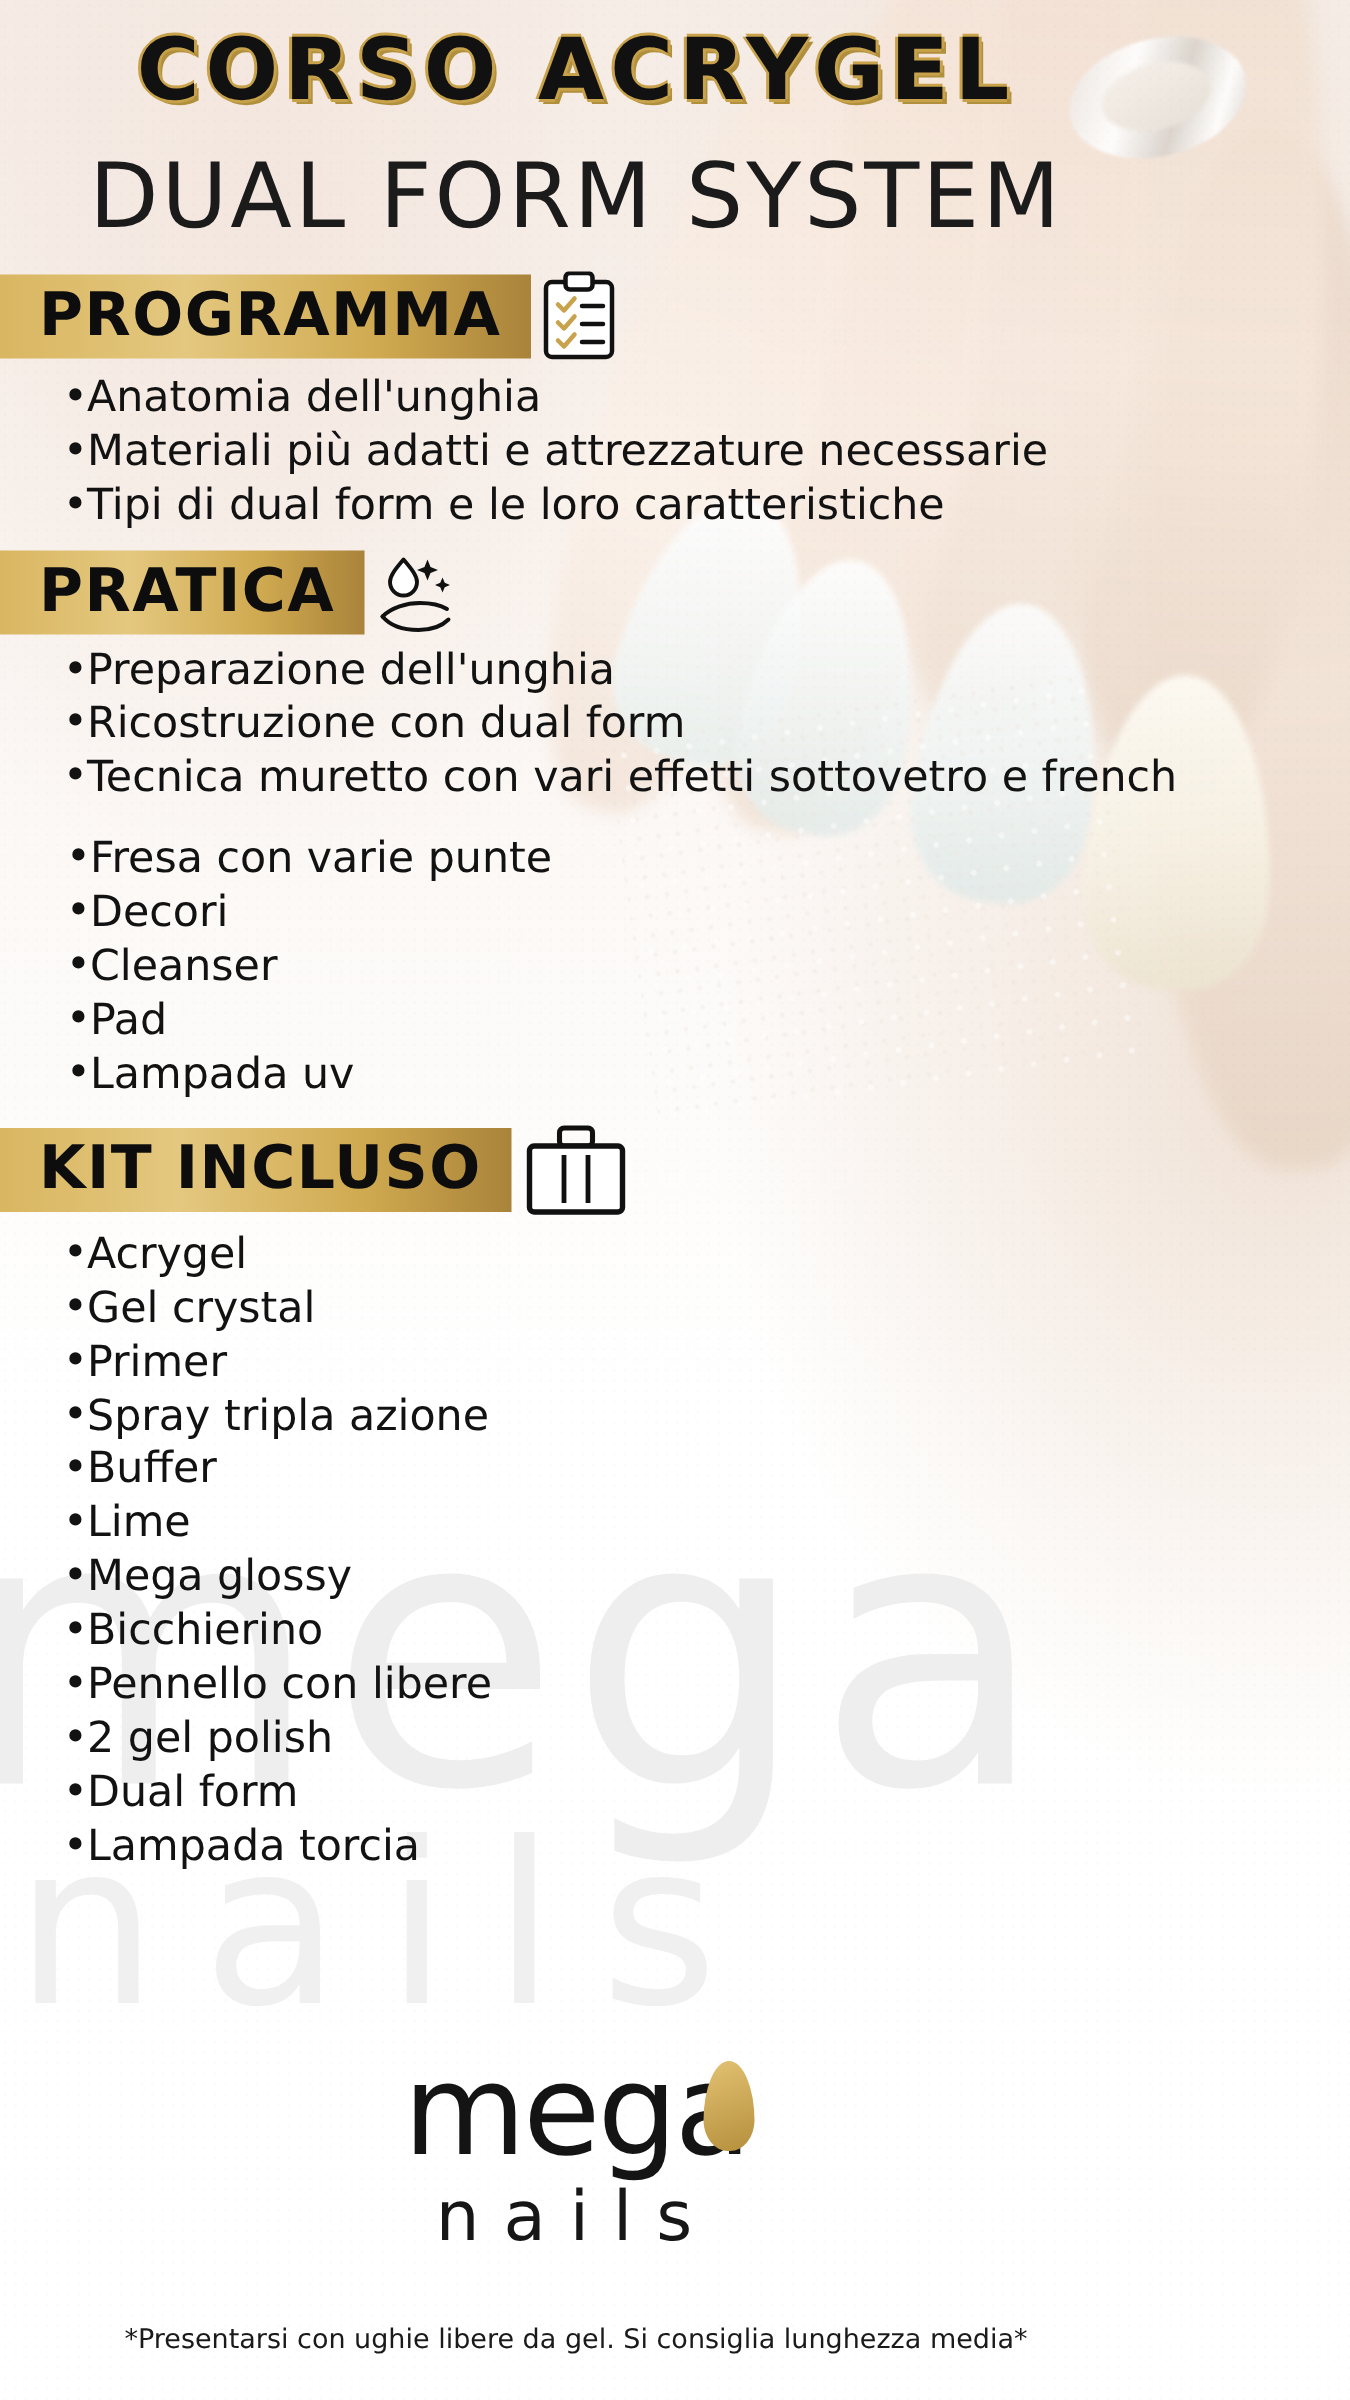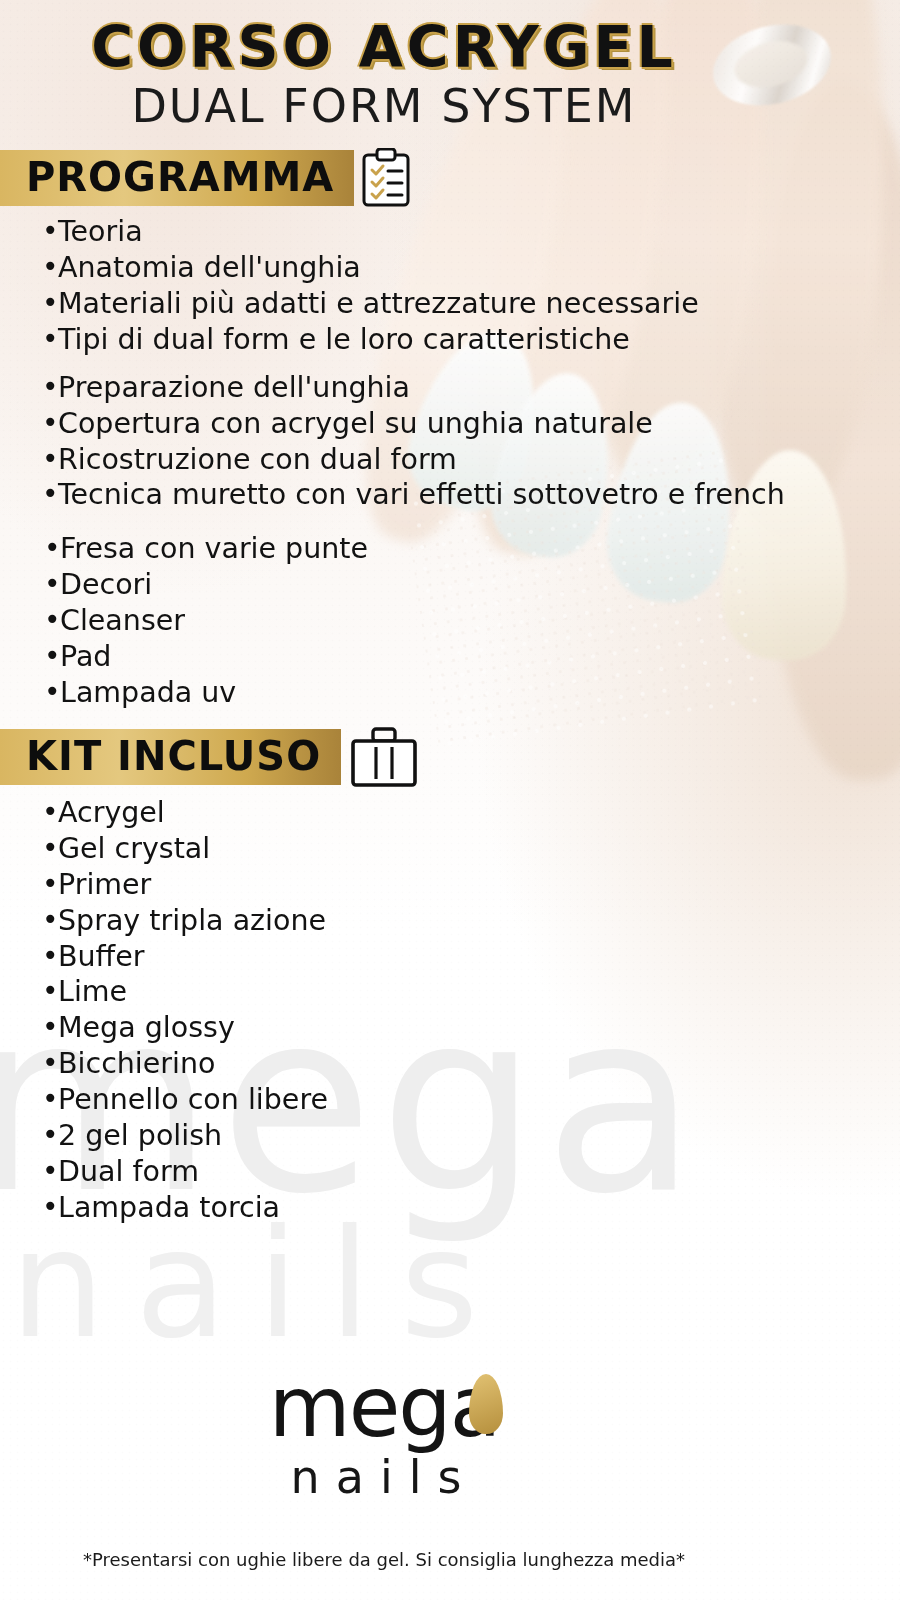--- a/index.html
+++ b/index.html
@@ -156,24 +156,24 @@
       2px 0 0 #c8a24a,
       -2px 0 0 #c8a24a,
       0 2px 0 #c8a24a,
       0 -2px 0 #c8a24a,
       3px 3px 0 #b08f3d;
     margin: 0;
     line-height: 1.05;
   }
   .title-sub {
     font-family: "DejaVu Sans", sans-serif;
-    font-size: 46px;
+    font-size: 60px;
     letter-spacing: 2px;
     color: #1b1b1b;
-    margin: 4px 0 0 0;
+    margin: 22px 0 0 0;
     font-weight: 400;
     line-height: 1.05;
   }
 
   .section {
     margin-top: 14px;
   }
 
   .section-head {
     display: flex;
@@ -313,31 +313,41 @@
             <path d="M14 22 l4 4 l7 -8" fill="none" stroke="#c9a24c" stroke-width="3" stroke-linecap="round" stroke-linejoin="round"></path>
             <path d="M14 34 l4 4 l7 -8" fill="none" stroke="#c9a24c" stroke-width="3" stroke-linecap="round" stroke-linejoin="round"></path>
             <path d="M14 46 l4 4 l7 -8" fill="none" stroke="#c9a24c" stroke-width="3" stroke-linecap="round" stroke-linejoin="round"></path>
             <line x1="30" y1="23" x2="44" y2="23" stroke="#111" stroke-width="3" stroke-linecap="round"></line>
             <line x1="30" y1="35" x2="44" y2="35" stroke="#111" stroke-width="3" stroke-linecap="round"></line>
             <line x1="30" y1="47" x2="44" y2="47" stroke="#111" stroke-width="3" stroke-linecap="round"></line>
           </svg>
         </div>
       </div>
       <ul class="items">
-        <li>Teoria</li>
         <li>Anatomia dell'unghia</li>
         <li>Materiali più adatti e attrezzature necessarie</li>
         <li>Tipi di dual form e le loro caratteristiche</li>
       </ul>
     </div>
 
     <div class="section" style="margin-top:12px;">
+      <div class="section-head">
+        <div class="head-band">PRATICA</div>
+        <div class="icon-box">
+          <svg width="62" height="56" viewBox="0 0 62 56">
+            <path d="M22 6 c6 7 9 11 9 15 a9 9 0 0 1 -18 0 c0 -4 3 -8 9 -15 z" fill="#ffffff" stroke="#111" stroke-width="2.6" stroke-linejoin="round"></path>
+            <path d="M38 6 l2 5 l5 2 l-5 2 l-2 5 l-2 -5 l-5 -2 l5 -2 z" fill="#111"></path>
+            <path d="M48 18 l1.5 3.5 l3.5 1.5 l-3.5 1.5 l-1.5 3.5 l-1.5 -3.5 l-3.5 -1.5 l3.5 -1.5 z" fill="#111"></path>
+            <path d="M8 44 c6 -6 16 -9 25 -9 c7 0 13 1 18 4" fill="none" stroke="#111" stroke-width="2.6" stroke-linecap="round"></path>
+            <path d="M8 44 c5 6 14 9 24 9 c9 0 16 -3 20 -7" fill="none" stroke="#111" stroke-width="2.6" stroke-linecap="round"></path>
+          </svg>
+        </div>
+      </div>
       <ul class="items">
         <li>Preparazione dell'unghia</li>
-        <li>Copertura  con acrygel su unghia naturale</li>
         <li>Ricostruzione  con dual  form</li>
         <li>Tecnica muretto con vari effetti sottovetro e french</li>
       </ul>
     </div>
 
     <div class="section" style="margin-top:18px;">
       <ul class="items indent">
         <li>Fresa con varie punte</li>
         <li>Decori</li>
         <li>Cleanser</li>

